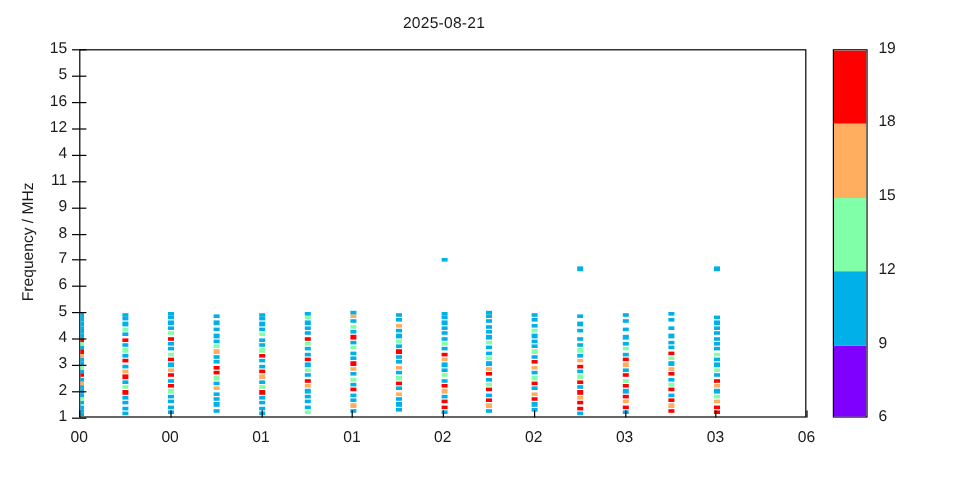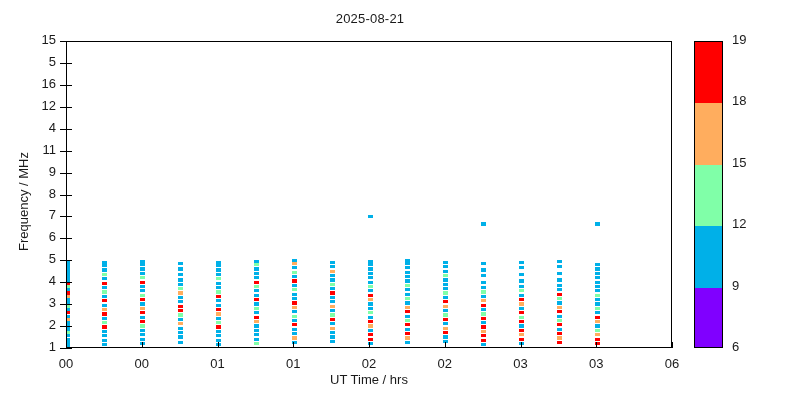--- a/index.html
+++ b/index.html
@@ -413,21 +413,20 @@
       <div class="xlab" style="left: 75.75px;">00</div>
       <div class="xlab" style="left: 151.5px;">01</div>
       <div class="xlab" style="left: 227.25px;">01</div>
       <div class="xlab" style="left: 303px;">02</div>
       <div class="xlab" style="left: 378.75px;">02</div>
       <div class="xlab" style="left: 454.5px;">03</div>
       <div class="xlab" style="left: 530.25px;">03</div>
       <div class="xlab" style="left: 606px;">06</div>
     </div>
 
-  <div class="xaxis-title">UT Time / hrs</div>
   <div class="yaxis-title">Frequency / MHz</div>
 
   <div id="cbar">
       <div class="band" style="top: 245.6px; height: 61.4px; background: rgb(128, 0, 255);"></div>
       <div class="band" style="top: 184.2px; height: 61.4px; background: rgb(0, 176, 232);"></div>
       <div class="band" style="top: 122.8px; height: 61.4px; background: rgb(128, 255, 168);"></div>
       <div class="band" style="top: 61.4px; height: 61.4px; background: rgb(255, 173, 94);"></div>
       <div class="band" style="top: 0px; height: 61.4px; background: rgb(255, 0, 0);"></div>
     </div>
   <div id="cbaxis">

